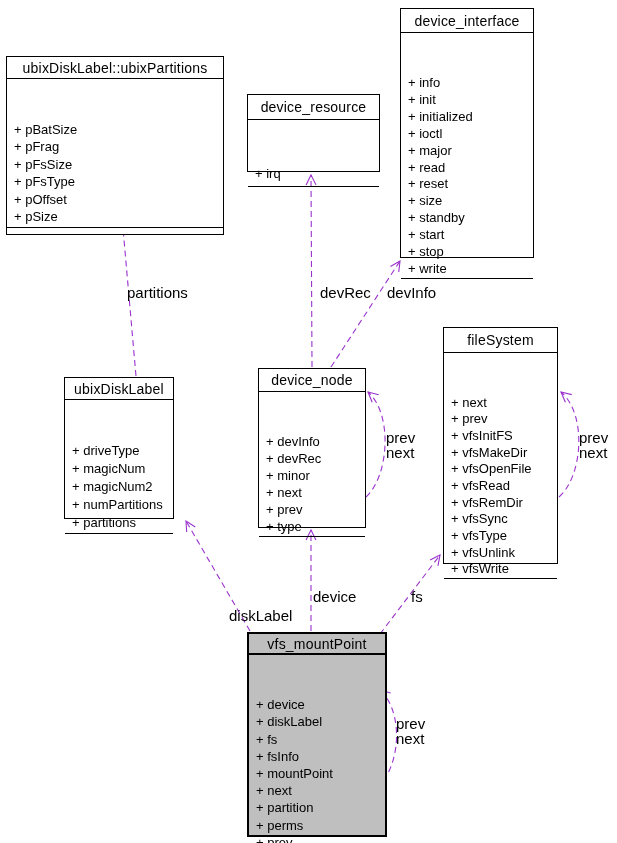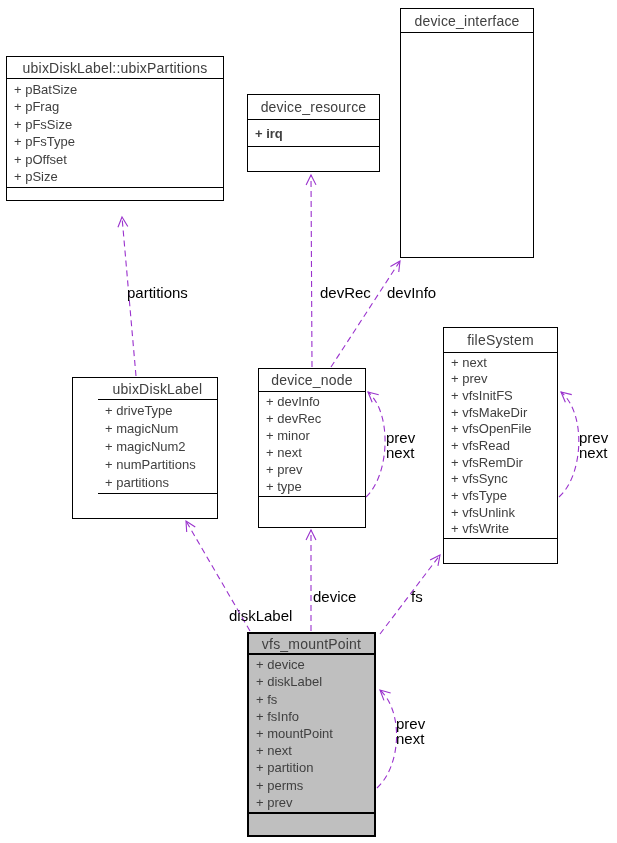--- a/index.html
+++ b/index.html
@@ -16,21 +16,22 @@
     overflow: hidden;
   }
   
   .uml-box {
     position: absolute;
     box-sizing: border-box;
     border: 1px solid var(--border, #000);
     background: var(--box-fill, #fff);
     display: flex;
     flex-direction: column;
-    color: #404040;
+    color: #000000;
+    gap: 40px;
   }
   .uml-box.highlight {
     border-width: 2px;
     background: var(--hl-fill, #bfbfbf);
   }
   .uml-title {
     box-sizing: border-box;
     flex: 0 0 auto;
     border-bottom: 1px solid var(--border, #000);
     display: flex;
@@ -93,47 +94,61 @@
     <path class="edge" d="M312,367 L311,175" marker-end="url(#openArrow)"></path>
     <path class="edge" d="M331,367 L400,261" marker-end="url(#openArrow)"></path>
     <path class="edge" d="M366,497 C389,476 393,414 368,392" marker-end="url(#openArrow)"></path>
     <path class="edge" d="M559,497 C583,476 587,414 561,392" marker-end="url(#openArrow)"></path>
     <path class="edge" d="M250,631 L186,521" marker-end="url(#openArrow)"></path>
     <path class="edge" d="M311,631 L311,530" marker-end="url(#openArrow)"></path>
     <path class="edge" d="M380,634 L440,555" marker-end="url(#openArrow)"></path>
     <path class="edge" d="M377,788 C401,766 404,712 380,690" marker-end="url(#openArrow)"></path>
   </svg>
 
-  <div class="uml-box" style="left:6px; top:56px; width:218px; height:145px;">
+  <div class="uml-box" style="left:6px; top:56px; width:218px; height:179px;">
     <div class="uml-title" style="height:22px;">ubixDiskLabel::ubixPartitions</div>
     <div class="uml-fields" style="height:109px;">
         <div class="uml-field">+ pBatSize</div>
         <div class="uml-field">+ pFrag</div>
         <div class="uml-field">+ pFsSize</div>
         <div class="uml-field">+ pFsType</div>
         <div class="uml-field">+ pOffset</div>
         <div class="uml-field">+ pSize</div>
       </div>
     <div class="uml-empty"></div>
   </div>
 
   <div class="uml-box" style="left:247px; top:94px; width:133px; height:78px;">
     <div class="uml-title" style="height:25px;">device_resource</div>
-    <div class="uml-fields" style="height:27px;font-weight:bold;">
+    <div class="uml-fields" style="height:27px;">
         <div class="uml-field">+ irq</div>
       </div>
     <div class="uml-empty"></div>
   </div>
 
   <div class="uml-box" style="left:400px; top:8px; width:134px; height:250px;">
     <div class="uml-title" style="height:24px;">device_interface</div>
-    <div class="uml-empty"></div>
-  </div>
-
-  <div class="uml-box" style="left:72px; top:377px; width:146px; height:142px;padding-left:25px;">
+    <div class="uml-fields" style="height:206px;">
+        <div class="uml-field">+ info</div>
+        <div class="uml-field">+ init</div>
+        <div class="uml-field">+ initialized</div>
+        <div class="uml-field">+ ioctl</div>
+        <div class="uml-field">+ major</div>
+        <div class="uml-field">+ read</div>
+        <div class="uml-field">+ reset</div>
+        <div class="uml-field">+ size</div>
+        <div class="uml-field">+ standby</div>
+        <div class="uml-field">+ start</div>
+        <div class="uml-field">+ stop</div>
+        <div class="uml-field">+ write</div>
+      </div>
+    <div class="uml-empty"></div>
+  </div>
+
+  <div class="uml-box" style="left:64px; top:377px; width:110px; height:142px;">
     <div class="uml-title" style="height:22px;">ubixDiskLabel</div>
     <div class="uml-fields" style="height:94px;">
         <div class="uml-field">+ driveType</div>
         <div class="uml-field">+ magicNum</div>
         <div class="uml-field">+ magicNum2</div>
         <div class="uml-field">+ numPartitions</div>
         <div class="uml-field">+ partitions</div>
       </div>
     <div class="uml-empty"></div>
   </div>
@@ -162,21 +177,21 @@
         <div class="uml-field">+ vfsRead</div>
         <div class="uml-field">+ vfsRemDir</div>
         <div class="uml-field">+ vfsSync</div>
         <div class="uml-field">+ vfsType</div>
         <div class="uml-field">+ vfsUnlink</div>
         <div class="uml-field">+ vfsWrite</div>
       </div>
     <div class="uml-empty"></div>
   </div>
 
-  <div class="uml-box highlight" style="left:247px; top:632px; width:129px; height:205px;">
+  <div class="uml-box highlight" style="left:247px; top:632px; width:140px; height:205px;">
     <div class="uml-title" style="height:21px;">vfs_mountPoint</div>
     <div class="uml-fields" style="height:159px;">
         <div class="uml-field">+ device</div>
         <div class="uml-field">+ diskLabel</div>
         <div class="uml-field">+ fs</div>
         <div class="uml-field">+ fsInfo</div>
         <div class="uml-field">+ mountPoint</div>
         <div class="uml-field">+ next</div>
         <div class="uml-field">+ partition</div>
         <div class="uml-field">+ perms</div>

